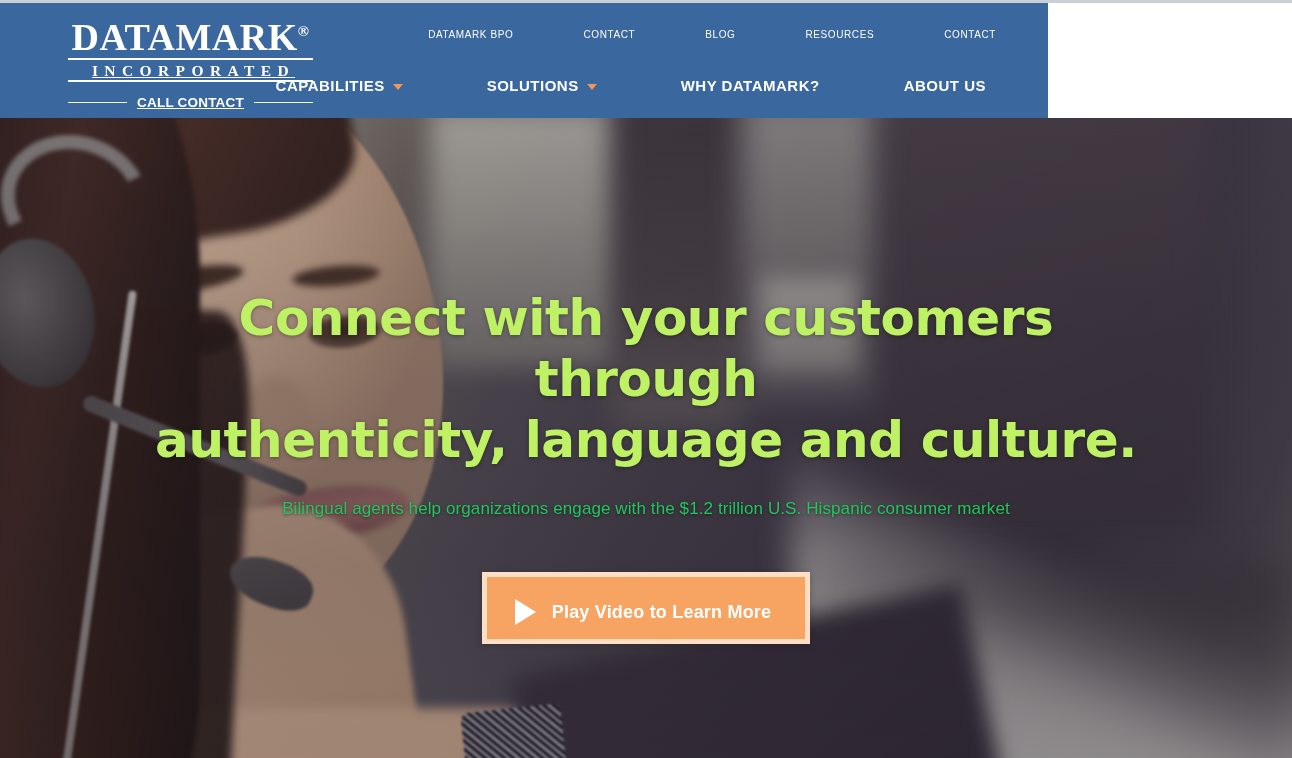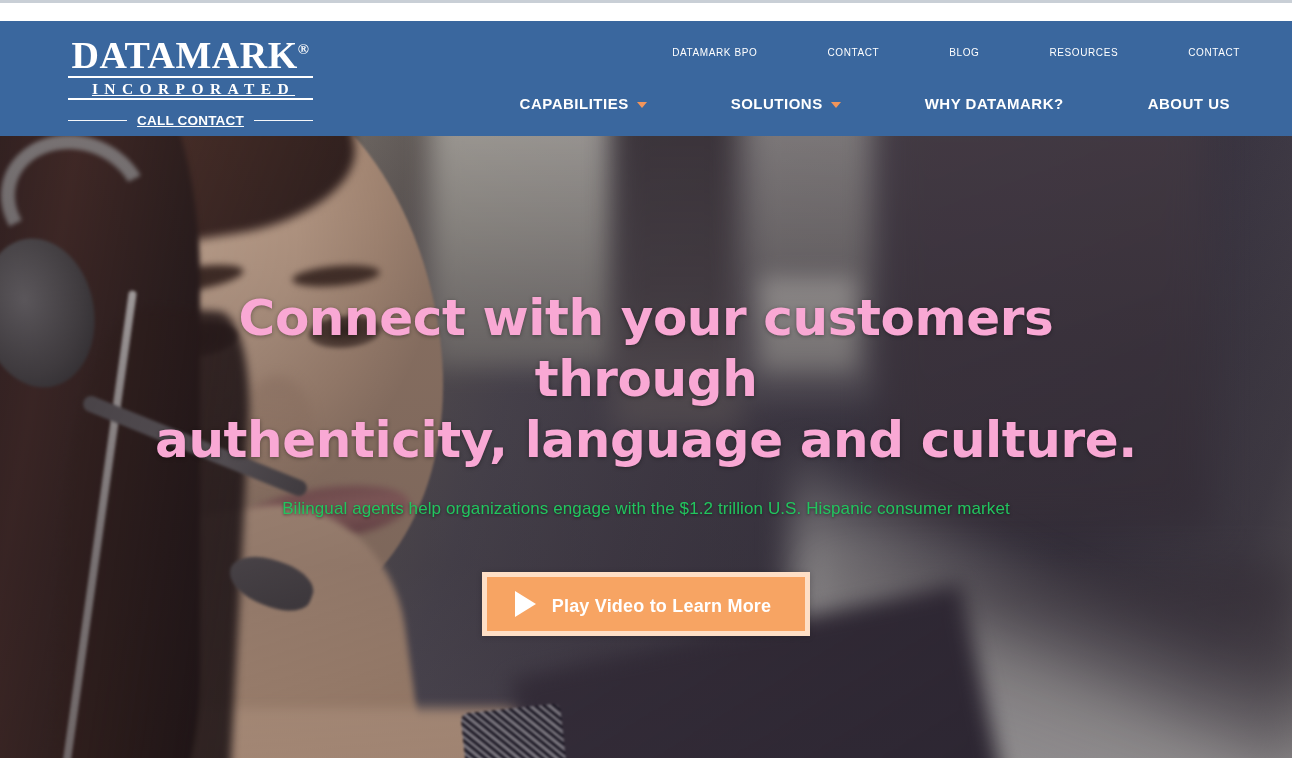--- a/index.html
+++ b/index.html
@@ -18,24 +18,23 @@
   .top-rule {
     position:absolute; top:0; left:0;
     width:1292px; height:3px;
     background:#c9cfd6;
     z-index:40;
   }
 
   
   .site-header {
     position:absolute; top:3px; left:0;
-    width:1292px; height:115px;
+    width:1048px; height:115px;
     background:#3a679e;
     z-index:30;
-    margin-top:18px;
   }
 
   
   .logo {
     position:absolute; left:68px; top:14px;
     width:245px;
     text-align:center;
     color:#ffffff;
     user-select:none;
   }
@@ -335,44 +334,44 @@
 
   
   .hero-content {
     position:absolute; inset:0;
     display:flex; flex-direction:column; align-items:center;
     padding-top:170px;
     text-align:center;
     z-index:10;
   }
   .hero-title {
-    color:#f9a8d4;
+    color:#bef264;
     font-family:"DejaVu Sans", sans-serif;
     font-weight:bold;
     font-size:50px;
     line-height:61px;
     letter-spacing:-0.4px;
     max-width:990px;
     text-shadow:0 1px 4px rgba(0,0,0,.35);
   }
   .hero-sub {
     margin-top:26px;
     color:#22c55e;
     font-size:17px;
     line-height:24px;
     letter-spacing:.1px;
     font-weight:400;
     text-shadow:0 1px 3px rgba(0,0,0,.5);
   }
   .play-btn {
     margin-top:51px;
-    display:inline-flex; align-items:flex-end; gap:16px;
+    display:inline-flex; align-items:center; gap:16px;
     background:#f7a463;
     border:5px solid rgba(255,236,220,.82);
-    padding:14px 34px 14px 28px;
+    padding:22px 34px 14px 28px;
     cursor:pointer;
     color:#ffffff;
     font-size:18px;
     font-weight:bold;
     letter-spacing:.2px;
     box-shadow:0 1px 6px rgba(0,0,0,.18);
   }
   .play-tri {
     width:0; height:0;
     border-top:13px solid transparent;

